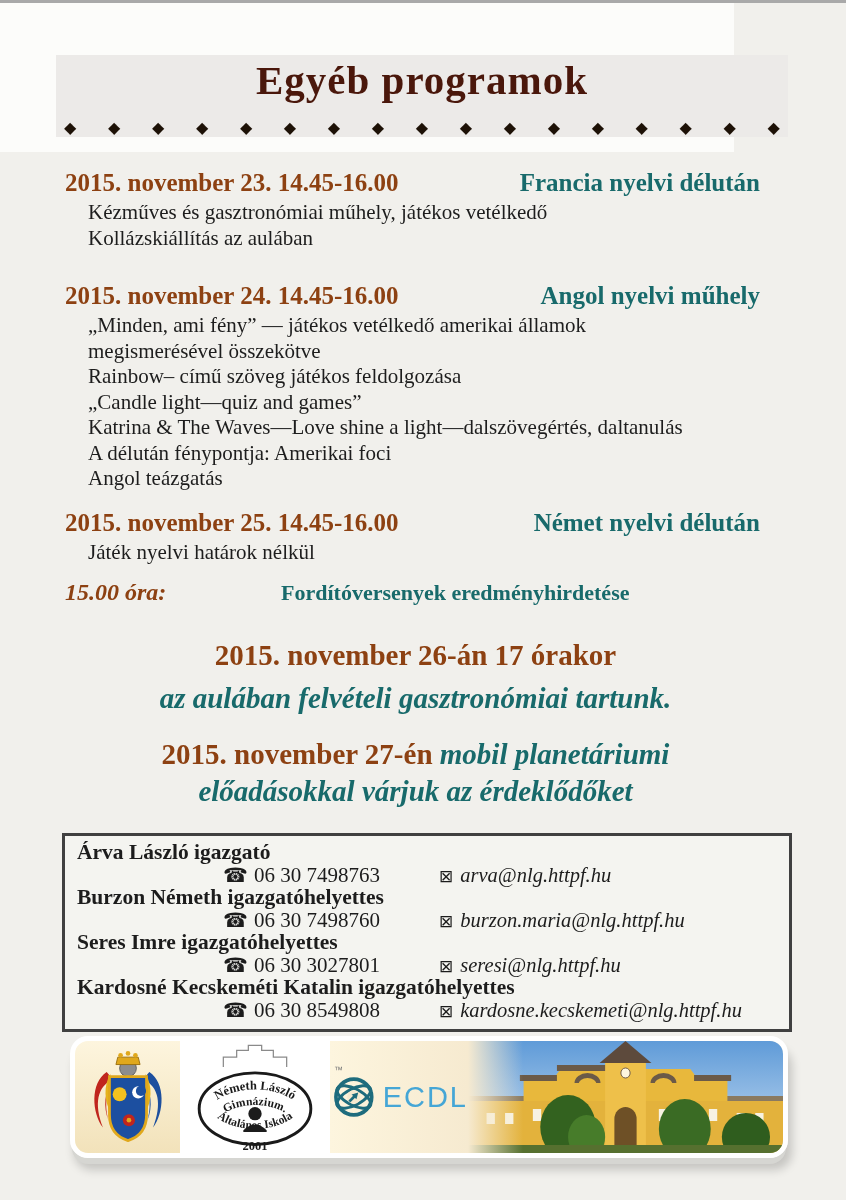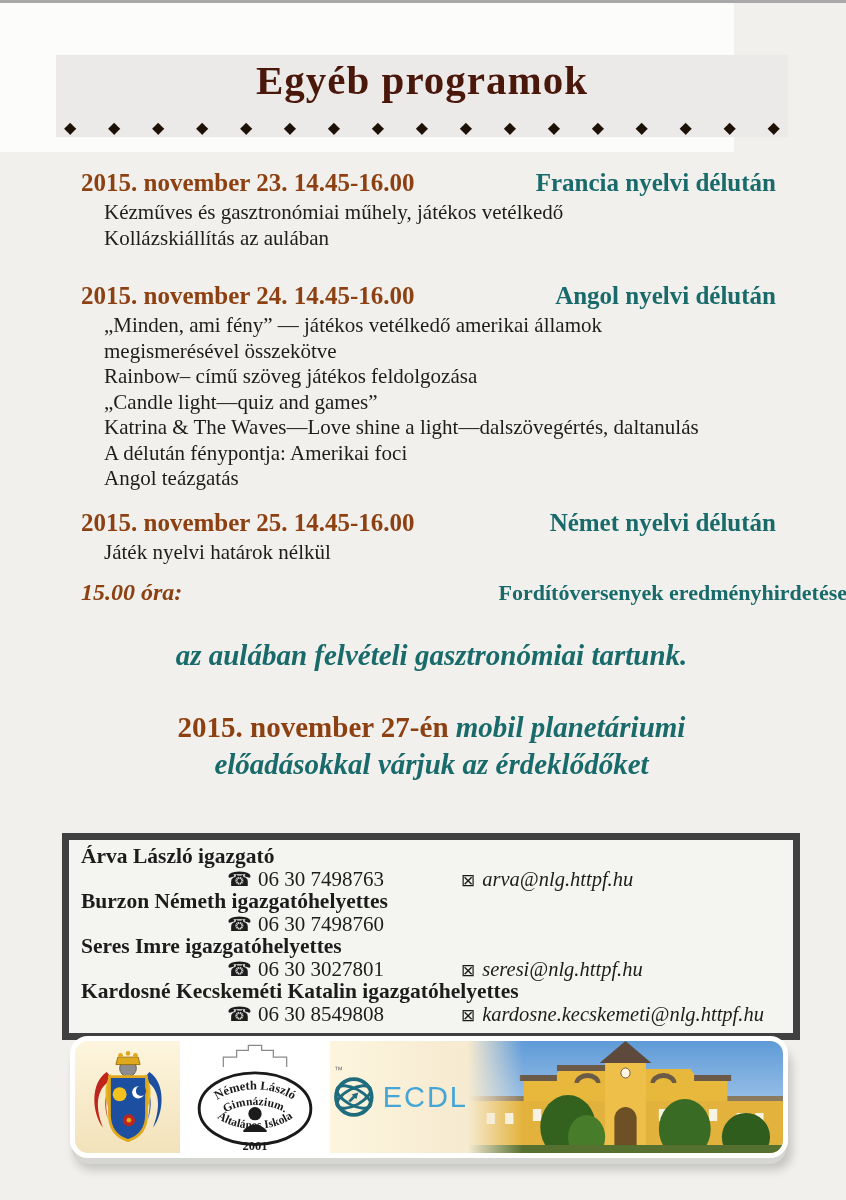--- a/index.html
+++ b/index.html
@@ -6,46 +6,46 @@
   .page{position:relative;width:846px;height:1200px;background:#f1f0ec;overflow:hidden;
         font-family:"Liberation Serif",serif;color:#1c1c1c;}
   .top-strip{position:absolute;top:0;left:0;width:846px;height:3px;background:#a9a9a9;}
   .header-zone{position:absolute;top:3px;left:0;width:734px;height:149px;background:#fcfcfa;}
   .title-band{position:absolute;left:56px;top:52px;width:732px;height:82px;background:#eceae8;}
   .page-title{margin:0;padding-top:1px;text-align:center;font-size:41px;font-weight:bold;
               letter-spacing:1px;color:var(--title-brown,#4a170b);}
   .diamonds{position:absolute;left:8px;right:8px;bottom:1px;display:flex;
             justify-content:space-between;font-size:16px;line-height:16px;color:#1d1106;}
 
-  .content{position:absolute;top:152px;left:16px;width:831px;}
+  .content{position:absolute;top:152px;left:0;width:831px;}
   .prog-head{display:flex;justify-content:space-between;align-items:baseline;
              margin:16px 71px 2px 65px;font-size:25px;font-weight:bold;line-height:30px;}
   .prog-head .date{color:var(--brown,#8d4112);}
   .prog-head .lang{color:var(--teal,#186a6b);}
   .details{margin:0 0 0 88px;font-size:21px;line-height:25.5px;color:#1d1d1d;}
   .details div{white-space:nowrap;}
   .m14{margin-top:30px;} .m10{}
 
-  .results{display:flex;align-items:baseline;margin:14px 0 16px 65px;justify-content:space-between;}
+  .results{display:flex;align-items:baseline;margin:14px 0 16px 65px;}
   .results .time{font-size:24px;font-weight:bold;font-style:italic;color:var(--brown,#8d4112);width:150px;}
   .results .res-heading{font-size:22px;font-weight:bold;color:var(--teal,#186a6b);margin-left:66px;}
 
   .announce{text-align:center;font-weight:bold;font-size:29px;}
   .announce-1{margin-top:28px;line-height:43px;}
-  .announce-2{margin-top:32px;line-height:37px;}
+  .announce-2{margin-top:16px;line-height:37px;}
   .a-brown{color:var(--brown,#8d4112);}
   .a-teal{color:var(--teal,#186a6b);font-style:italic;}
 
   .contact-box{position:absolute;top:833px;left:62px;width:700px;height:180px;
-               border:7px solid #404040;background:#f4f4f0;padding:5px 12px 8px 12px;font-size:21px;}
+               border:3px solid #404040;background:#f4f4f0;padding:5px 12px 8px 12px;font-size:21px;}
   .c-name{font-weight:bold;line-height:22.5px;font-size:21.5px;white-space:nowrap;}
   .c-row{position:relative;line-height:22.5px;height:22.5px;font-family:Liberation Serif, serif;}
   .c-phone{position:absolute;left:146px;}
   .phone-icon{font-size:20px;margin-right:6px;}
-  .c-email{position:absolute;left:380px;font-style:italic;font-size:20.5px;}
+  .c-email{position:absolute;left:362px;font-style:italic;font-size:20.5px;}
   .email-icon{font-style:normal;font-size:17px;margin-right:7px;}
 
   .logo-bar{position:absolute;top:1036px;left:70px;width:708px;height:112px;border:5px solid #fff;
             border-radius:18px;overflow:hidden;display:flex;
             background:linear-gradient(#fdf5de,#f2e2ba);
             box-shadow:0 8px 0 -2px #d6d6d2, 4px 12px 10px rgba(0,0,0,.18);}
   .seg{display:flex;align-items:center;justify-content:center;}
   .seg-crest{width:105px;}
   .seg-seal{width:150px;background:#fff;}
   .seg-ecdl{width:138px;position:relative;background:linear-gradient(90deg,#fdf5de,#f6ead0);}
@@ -93,21 +93,21 @@
       <span class="date">2015. november 23. 14.45-16.00</span>
       <span class="lang">Francia nyelvi délután</span>
     </div>
     <div class="details">
       <div>Kézműves és gasztronómiai műhely, játékos vetélkedő</div>
       <div>Kollázskiállítás az aulában</div>
     </div>
 
     <div class="prog-head m14">
       <span class="date">2015. november 24. 14.45-16.00</span>
-      <span class="lang">Angol nyelvi délután</span>
+      <span class="lang">Angol nyelvi műhely</span>
     </div>
     <div class="details">
       <div>„Minden, ami fény” — játékos vetélkedő amerikai államok</div>
       <div>megismerésével összekötve</div>
       <div>Rainbow– című szöveg játékos feldolgozása</div>
       <div>„Candle light—quiz and games”</div>
       <div>Katrina &amp; The Waves—Love shine a light—dalszövegértés, daltanulás</div>
       <div>A délután fénypontja: Amerikai foci</div>
       <div>Angol teázgatás</div>
     </div>
@@ -119,20 +119,21 @@
     <div class="details">
       <div>Játék nyelvi határok nélkül</div>
     </div>
 
     <div class="results">
       <span class="time">15.00 óra:</span>
       <span class="res-heading">Fordítóversenyek eredményhirdetése</span>
     </div>
 
     <div class="announce announce-1">
+      <div><span class="a-brown">2015. november 26-án 17 órakor</span></div>
       <div><span class="a-teal">az aulában felvételi gasztronómiai tartunk.</span></div>
     </div>
 
     <div class="announce announce-2">
       <div>
         <span class="a-brown">2015. november 27-én</span>
         <span> </span>
         <span class="a-teal">mobil planetáriumi</span>
       </div>
       <div><span class="a-teal">előadásokkal várjuk az érdeklődőket</span></div>
@@ -141,20 +142,21 @@
 
   <div class="contact-box">
     <div class="c-name">Árva László igazgató</div>
     <div class="c-row">
       <span class="c-phone"><span class="phone-icon">☎</span><span>06 30 7498763</span></span>
       <span class="c-email"><span class="email-icon">⊠</span><span>arva@nlg.httpf.hu</span></span>
     </div>
     <div class="c-name">Burzon Németh igazgatóhelyettes</div>
     <div class="c-row">
       <span class="c-phone"><span class="phone-icon">☎</span><span>06 30 7498760</span></span>
+      <span class="c-email"><span class="email-icon">⊠</span><span>burzon.maria@nlg.httpf.hu</span></span>
     </div>
     <div class="c-name">Seres Imre igazgatóhelyettes</div>
     <div class="c-row">
       <span class="c-phone"><span class="phone-icon">☎</span><span>06 30 3027801</span></span>
       <span class="c-email"><span class="email-icon">⊠</span><span>seresi@nlg.httpf.hu</span></span>
     </div>
     <div class="c-name">Kardosné Kecskeméti Katalin igazgatóhelyettes</div>
     <div class="c-row">
       <span class="c-phone"><span class="phone-icon">☎</span><span>06 30 8549808</span></span>
       <span class="c-email"><span class="email-icon">⊠</span><span>kardosne.kecskemeti@nlg.httpf.hu</span></span>

